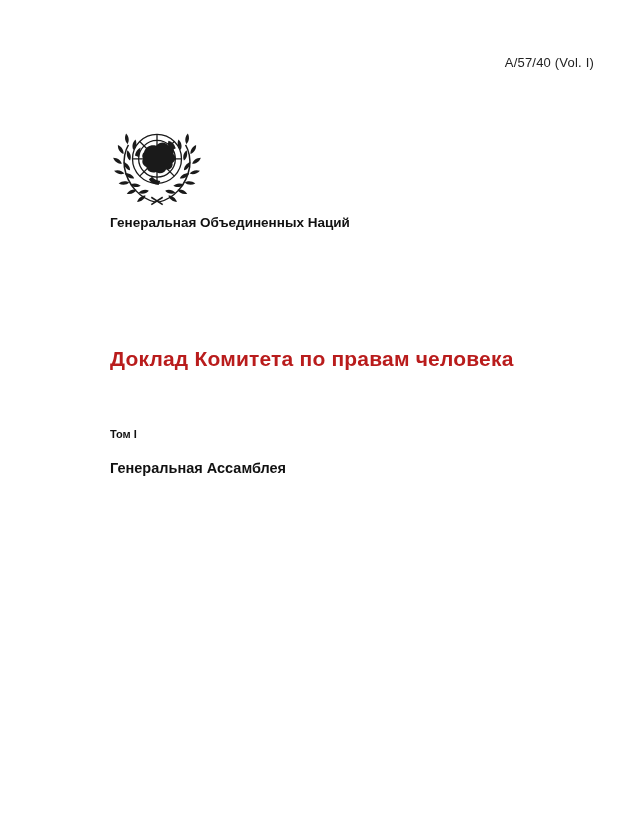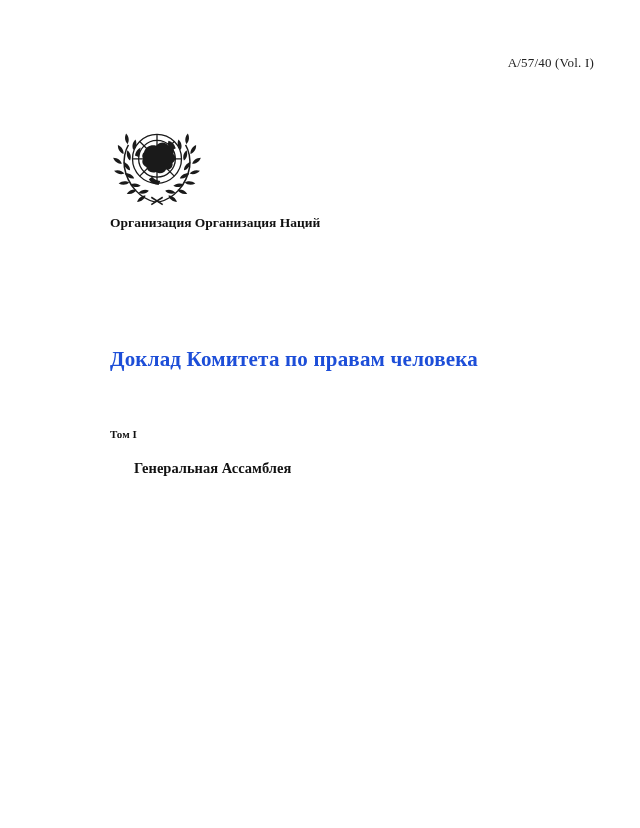--- a/index.html
+++ b/index.html
@@ -6,21 +6,21 @@
     margin: 0;
     padding: 0;
     background: #ffffff;
   }
   .page {
     position: relative;
     width: 640px;
     height: 823px;
     background: #ffffff;
     overflow: hidden;
-    font-family: Liberation Serif, serif;
+    font-family: Liberation Sans, sans-serif;
     color: #1a1a1a;
   }
   .doc-symbol {
     position: absolute;
     top: 55px;
     right: 46px;
     font-size: 13px;
     font-weight: normal;
     letter-spacing: 0.2px;
     color: #222;
@@ -39,39 +39,38 @@
     font-size: 13.5px;
     font-weight: bold;
     color: #111;
   }
   .doc-title {
     position: absolute;
     left: 110px;
     top: 347px;
     font-size: 21px;
     font-weight: bold;
-    color: #1d4ed8;
+    color: #b91c1c;
     letter-spacing: 0.2px;
   }
   .volume {
     position: absolute;
     left: 110px;
     top: 428px;
     font-size: 11px;
     font-weight: bold;
     color: #111;
   }
   .assembly {
     position: absolute;
     left: 110px;
     top: 460px;
     font-size: 14.5px;
     font-weight: bold;
     color: #111;
-    margin-left: 24px;
   }
 </style>
 </head>
 <body>
 
 <div class="page">
 
   <div class="doc-symbol">A/57/40 (Vol. I)</div>
 
   <div class="emblem">
@@ -132,21 +131,21 @@
         <use href="#lf" transform="translate(70,81) rotate(102)"></use>
       </g>
 
       <g stroke="#1a1a1a" stroke-width="2" fill="none">
         <path d="M53 98 L 67 89"></path>
         <path d="M67 98 L 53 89"></path>
       </g>
     </svg>
   </div>
 
-  <div class="org-name">Организация Организация Наций</div>
+  <div class="org-name">Генеральная Объединенных Наций</div>
 
   <div class="doc-title">Доклад Комитета по правам человека</div>
 
   <div class="volume">Том I</div>
 
   <div class="assembly">Генеральная Ассамблея</div>
 
 </div>
 
 </body></html>

